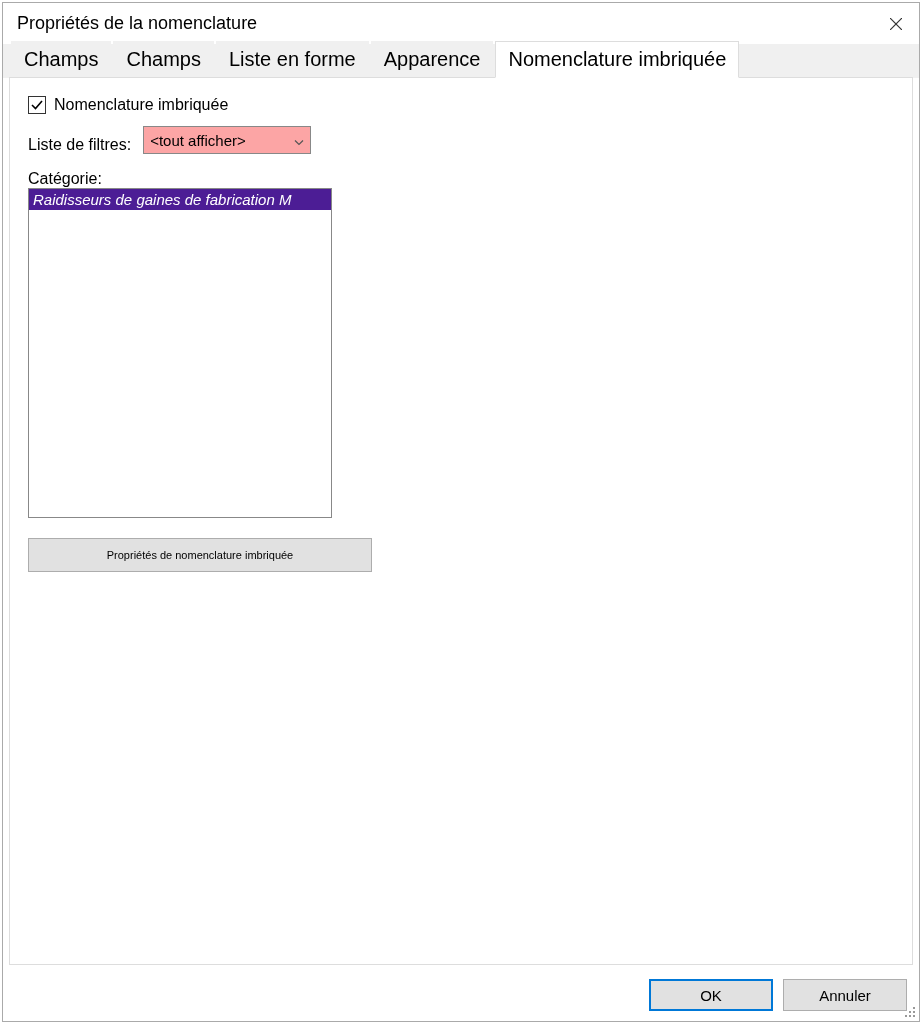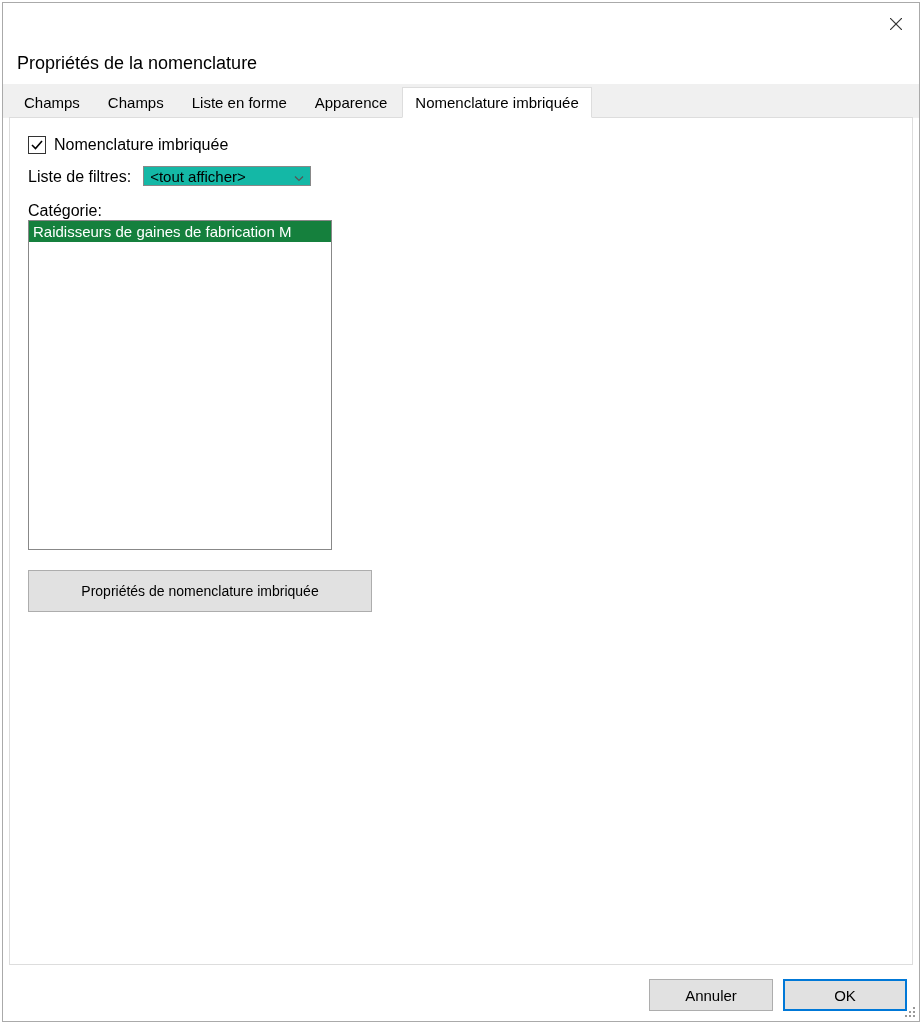--- a/index.html
+++ b/index.html
@@ -27,21 +27,20 @@
       display: flex;
       justify-content: space-between;
       align-items: flex-start;
       padding: 8px 14px 10px 14px;
       background: #fff;
     }
     .titlebar-title {
       font-size: 18px;
       color: #000;
       padding-top: 2px;
-      margin-top: 40px;
     }
     .close-btn {
       width: 18px;
       height: 18px;
       display: flex;
       align-items: center;
       justify-content: center;
       cursor: pointer;
       font-size: 16px;
       color: #333;
@@ -50,21 +49,21 @@
     .tabstrip {
       display: flex;
       align-items: flex-end;
       background: #f0f0f0;
       padding-left: 8px;
       border-bottom: none;
       height: 34px;
     }
     .tab {
       padding: 6px 12px;
-      font-size: 15px;
+      font-size: 20px;
       color: #000;
       background: #f0f0f0;
       border: 1px solid transparent;
       cursor: pointer;
       white-space: nowrap;
       margin-right: 2px;
     }
     .tab.active {
       background: #fff;
       border: 1px solid #ddd;
@@ -110,27 +109,27 @@
       align-items: flex-end;
       margin-bottom: 16px;
     }
     .filter-label {
       font-size: 16px;
       margin-right: 12px;
     }
     .dropdown {
       position: relative;
       width: 168px;
-      height: 20px;
+      height: 28px;
       border: 1px solid #888;
       display: flex;
       align-items: center;
       padding: 0 8px 0 6px;
       cursor: pointer;
-      background: #14b8a6;
+      background: #fca5a5;
     }
     .dropdown-text {
       font-size: 15px;
       white-space: nowrap;
       overflow: hidden;
     }
     .dropdown-chevron {
       position: absolute;
       right: 6px;
       top: 50%;
@@ -147,30 +146,31 @@
       overflow: hidden;
     }
     .list-item {
       padding: 2px 4px;
       font-size: 15px;
       white-space: nowrap;
       overflow: hidden;
       cursor: pointer;
     }
     .list-item.selected {
-      background: #15803d;
+      background: #4c1d95;
       color: #fff;
+      font-style: italic;
     }
     .props-btn {
       margin-top: 20px;
       width: 344px;
-      height: 42px;
+      height: 34px;
       background: #e1e1e1;
       border: 1px solid #adadad;
-      font-size: 14px;
+      font-size: 11px;
       cursor: pointer;
       text-align: center;
       display: flex;
       align-items: center;
       justify-content: center;
     }
     .footer {
       display: flex;
       justify-content: flex-end;
       align-items: center;
@@ -267,18 +267,18 @@
 
     <div class="listbox">
       <div class="list-item selected">Raidisseurs de gaines de fabrication M</div>
     </div>
 
     <div class="props-btn">Propriétés de nomenclature imbriquée</div>
 
   </div>
 
   <div class="footer">
+    <div class="btn primary">OK</div>
     <div class="btn">Annuler</div>
-    <div class="btn primary">OK</div>
   </div>
 
   <div class="resize-grip"></div>
 </div>
 
 </body></html>

